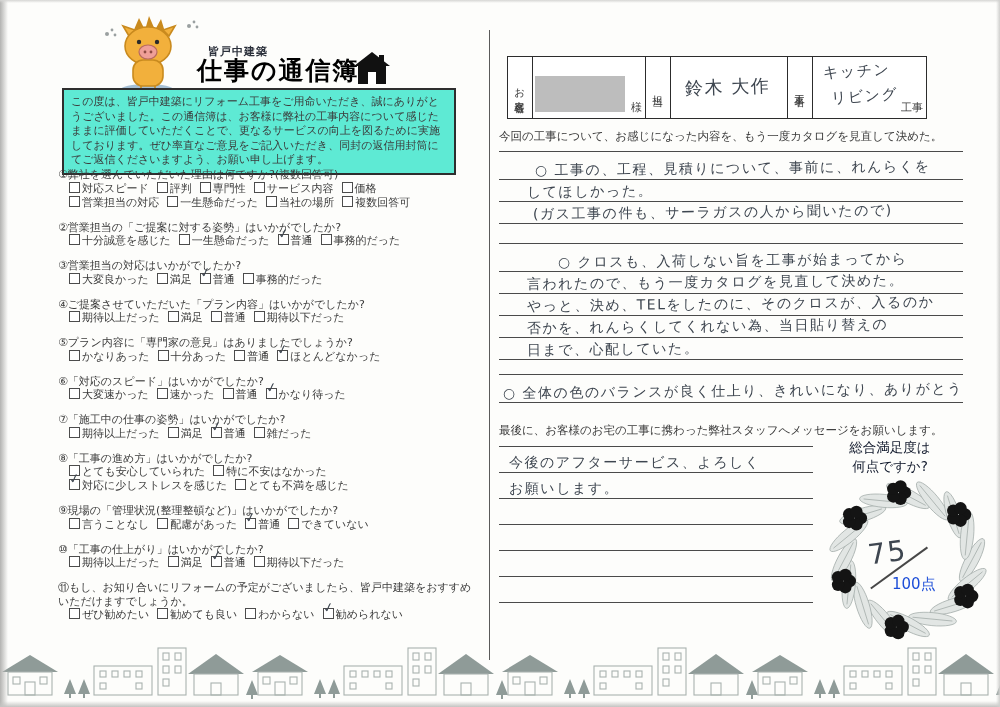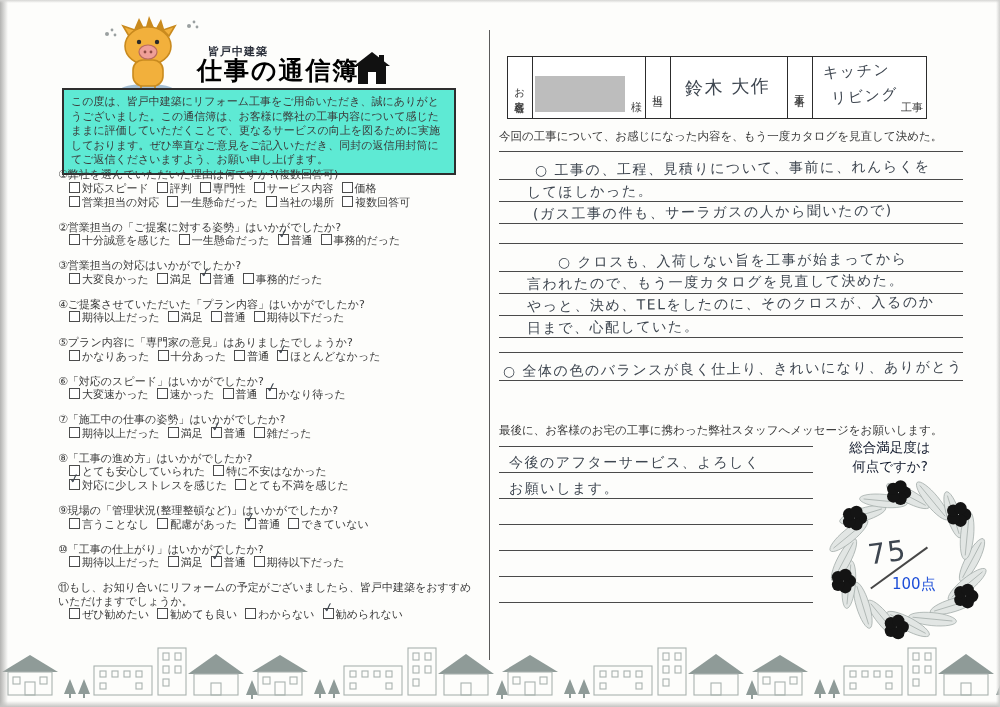--- a/index.html
+++ b/index.html
@@ -207,20 +207,23 @@
       </div>
       <div class="resp-group">
         <div class="resp-row">
           <span class="hw">○ クロスも、入荷しない旨を工事が始まってから</span>
         </div>
         <div class="resp-row cont">
           <span class="hw">言われたので、もう一度カタログを見直して決めた。</span>
         </div>
         <div class="resp-row cont">
           <span class="hw">やっと、決め、TELをしたのに、そのクロスが、入るのか</span>
+        </div>
+        <div class="resp-row cont">
+          <span class="hw">否かを、れんらくしてくれない為、当日貼り替えの</span>
         </div>
         <div class="resp-row cont">
           <span class="hw">日まで、心配していた。</span>
         </div>
       </div>
       <div class="resp-group">
         <div class="resp-row">
           <span class="hw">○ 全体の色のバランスが良く仕上り、きれいになり、ありがとう</span>
         </div>
       </div>

